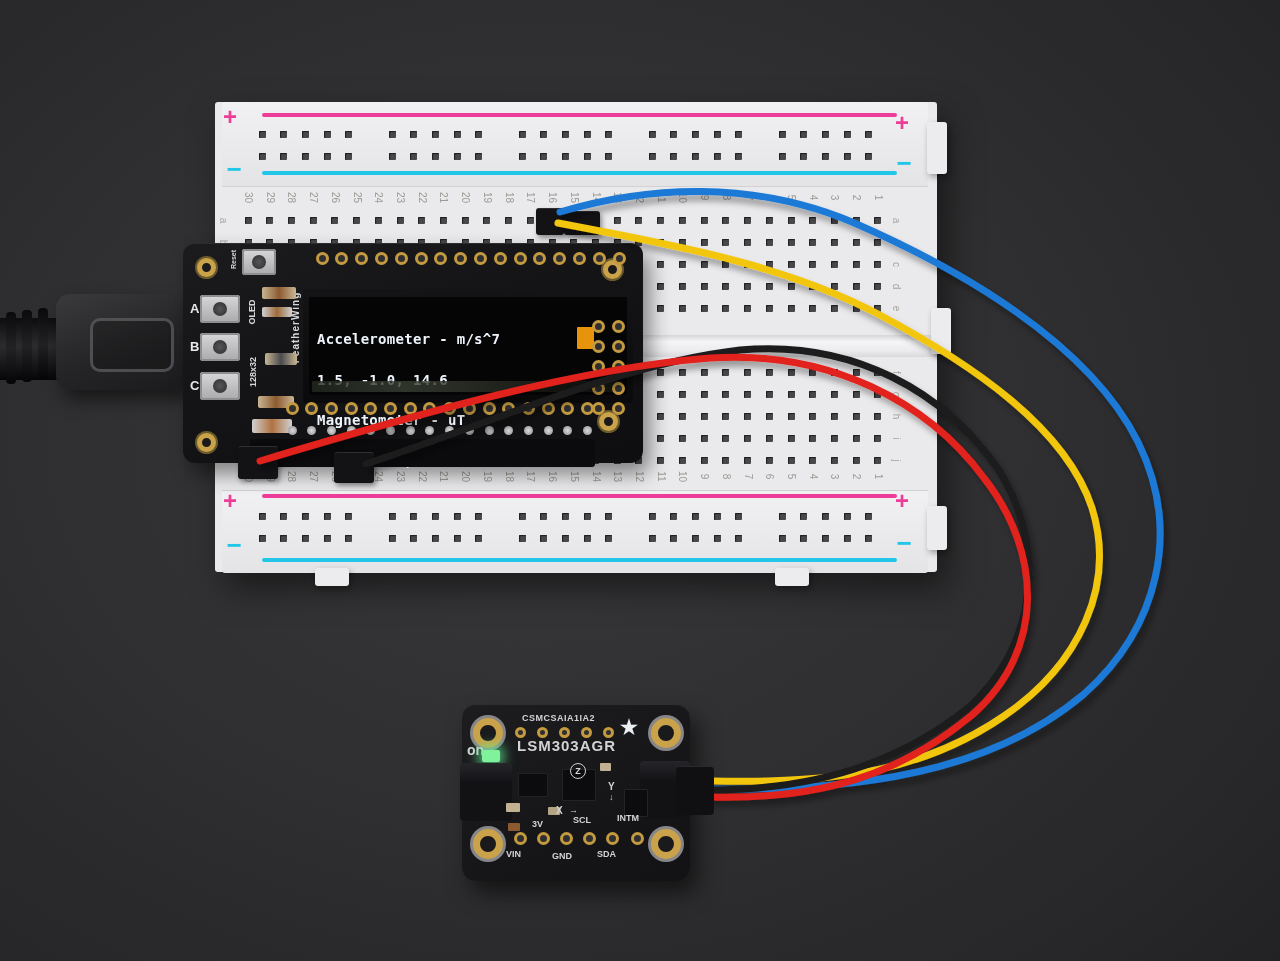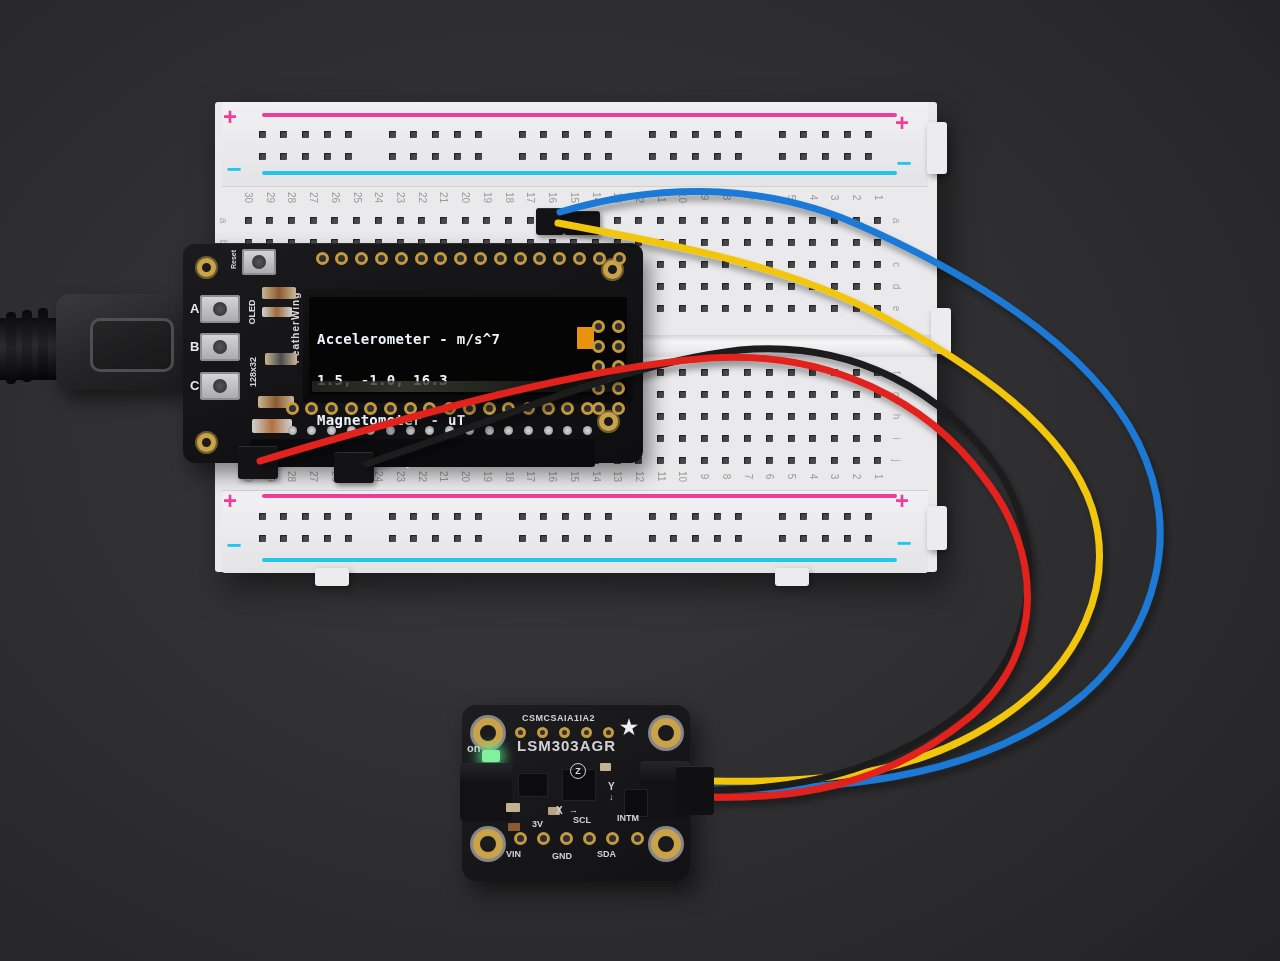--- a/index.html
+++ b/index.html
@@ -630,21 +630,21 @@
     <div class="passive" style="left:82px;top:109px;width:32px;height:12px;background:linear-gradient(90deg,#c8b694,#4a4a4e 50%,#c8b694);"></div>
     <div class="passive" style="left:75px;top:152px;width:36px;height:12px;background:linear-gradient(90deg,#c8b694,#8c5a30 50%,#c8b694);"></div>
     <div class="passive" style="left:69px;top:175px;width:40px;height:14px;background:linear-gradient(90deg,#d0d0d2,#b0713f 50%,#d0d0d2);"></div>
     <div class="silver-chip" style="left:382px;top:47px;width:28px;"></div>
     <div class="silver-chip" style="left:417px;top:47px;width:26px;"></div>
 
     <div class="oled">
       <div class="oled-glass">
         <div class="oled-text">
           <div>Accelerometer - m/s^7</div>
-          <div>1.5, -1.0, 16.3</div>
+          <div>1.5, -1.0, 14.6</div>
           <div>Magnetometer - uT</div>
           <div>-6.7, -6.3, -41.2</div>
         </div>
         <div class="oled-reflect"></div>
         <div class="oled-flex"></div>
       </div>
     </div>
 
     <div class="fe-strip"></div>
     <div id="feather-pins">
@@ -711,21 +711,21 @@
 
   <div class="sensor">
     <div class="mount-hole" style="left:11px;top:13px;width:30px;height:30px;border-width:7px;"></div>
     <div class="mount-hole" style="left:189px;top:13px;width:30px;height:30px;border-width:7px;"></div>
     <div class="mount-hole" style="left:11px;top:124px;width:30px;height:30px;border-width:7px;"></div>
     <div class="mount-hole" style="left:189px;top:124px;width:30px;height:30px;border-width:7px;"></div>
 
     <div class="silk" style="left:60px;top:8px;font-size:9px;letter-spacing:.5px;">CSMCSAIA1IA2</div>
     <div class="silk" style="left:158px;top:10px;font-size:20px;color:#eceff1;">★</div>
     <div class="silk" style="left:55px;top:32px;font-size:15px;letter-spacing:1px;">LSM303AGR</div>
-    <div class="silk" style="left:5px;top:37px;font-size:11px;">on</div>
+    <div class="silk" style="left:5px;top:37px;font-size:14px;">on</div>
     <div class="led" style="left:20px;top:45px;"></div>
 
     <div class="qt-conn" style="left:-2px;top:58px;"></div>
     <div class="qt-conn" style="left:178px;top:56px;width:50px;"></div>
 
     <div class="ic" style="left:56px;top:68px;width:28px;height:22px;"></div>
     <div class="ic" style="left:100px;top:64px;width:32px;height:30px;"></div>
     <div class="ic" style="left:162px;top:84px;width:22px;height:26px;"></div>
     <div class="cap" style="left:44px;top:98px;width:14px;height:9px;background:#c2b292;"></div>
     <div class="cap" style="left:86px;top:102px;width:12px;height:8px;background:#b4a484;"></div>

